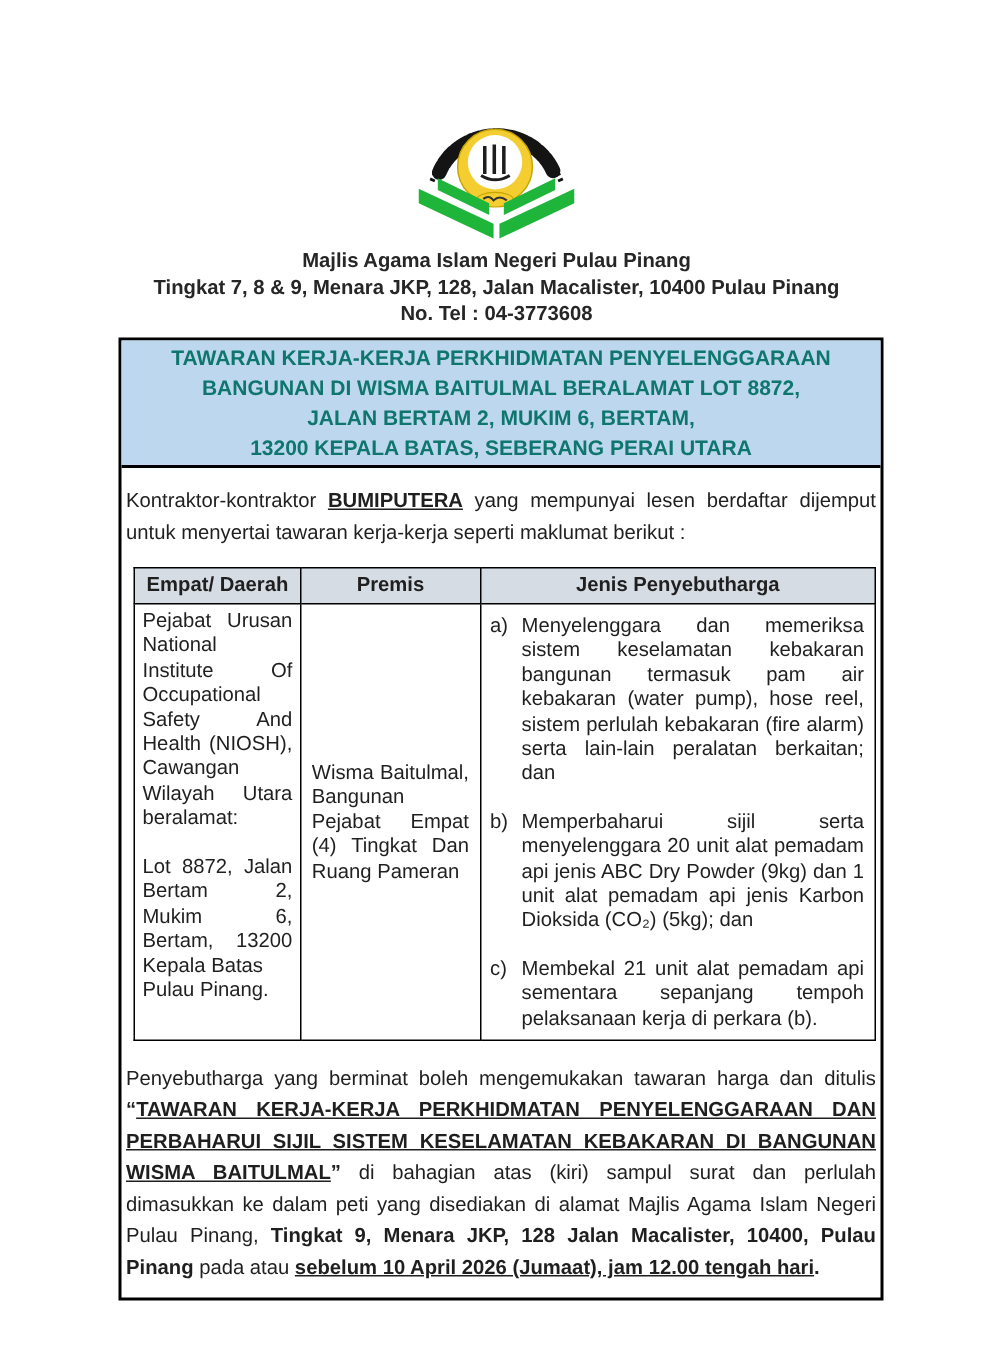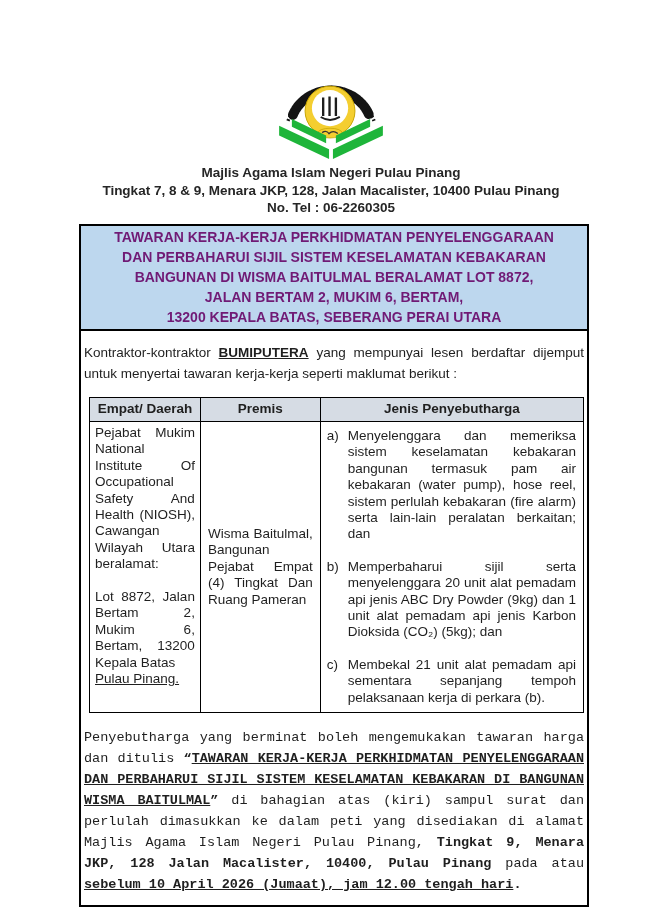--- a/index.html
+++ b/index.html
@@ -18,48 +18,48 @@
   .logo svg { width:108px; height:90px; }
   .org-line { font-weight:bold; font-size:13.5px; line-height:17.5px; color:#262626; }
 
   
   .main-box { width:510px; margin:7px 0 0 79px; border:2px solid #000; background:#fff; }
   .title-box {
     background:#BDD7EE;
     border-bottom:2px solid #000;
     text-align:center; font-weight:bold;
     font-size:14px; line-height:20px;
-    padding:1px 4px 2px; color:#701a75;
+    padding:1px 4px 2px; color:#0f766e;
   }
   .body-box { padding:11px 3px 10px; }
 
   .just { text-align:justify; }
   .intro { font-size:13.5px; line-height:21px; }
   .b  { font-weight:bold; }
   .i  { }
   .bu { font-weight:bold; text-decoration:underline; }
 
   
   table.svc-table { border-collapse:collapse; width:495px; margin:13px auto 0 5px; font-size:13.5px; line-height:16.4px; }
   .svc-table th, .svc-table td { border:1.5px solid #000; }
   .svc-table th { background:#D6DCE4; font-weight:bold; padding:3px 2px 4px; font-size:13.5px; }
   .svc-table td { vertical-align:top; padding:3px 5px 6px; }
   .col-lokasi { width:111px; }
   .col-premis { width:120px; }
   .col-jenis  { width:264px; }
   td.premis-cell { vertical-align:middle; padding:3px 7px;margin-top:10px; }
   td.lokasi-cell p + p { margin-top:16.4px; }
-  td.lokasi-cell p.tight { margin-top:0;text-decoration:underline; }
+  td.lokasi-cell p.tight { margin-top:0; }
   td.jenis-cell { padding:6px 7px 6px 6px; }
   .svc-item { display:flex; }
   .svc-item + .svc-item { margin-top:16px; }
   .svc-label { width:21px; flex:none; }
   .svc-text { flex:1; text-align:justify; }
 
-  .closing { margin-top:14px; font-size:13.5px; line-height:21px;font-family:Liberation Mono, monospace; }
+  .closing { margin-top:14px; font-size:13.5px; line-height:21px; }
 </style>
 </head>
 <body>
 
 <div class="sheet">
 
   <div class="letterhead">
     <div class="logo">
       <span>
         <svg viewBox="0 0 110 92" xmlns="http://www.w3.org/2000/svg" aria-hidden="true">
@@ -78,49 +78,48 @@
 
           <path d="M2 57 L2 67 L53 91 L53 81 Z" fill="#1EB53A"></path>
           <path d="M108 57 L108 67 L57 91 L57 81 Z" fill="#1EB53A"></path>
           <path d="M15 50 L15 58 L50 75 L50 67 Z" fill="#1EB53A"></path>
           <path d="M95 50 L95 58 L60 75 L60 67 Z" fill="#1EB53A"></path>
         </svg>
       </span>
     </div>
     <div class="org-line">Majlis Agama Islam Negeri Pulau Pinang</div>
     <div class="org-line">Tingkat 7, 8 &amp; 9, Menara JKP, 128, Jalan Macalister, 10400 Pulau Pinang</div>
-    <div class="org-line">No. Tel : 06-2260305</div>
+    <div class="org-line">No. Tel : 04-3773608</div>
   </div>
 
   <div class="main-box">
 
     <div class="title-box">
       <div>TAWARAN KERJA-KERJA PERKHIDMATAN PENYELENGGARAAN</div>
-      <div>DAN PERBAHARUI SIJIL SISTEM KESELAMATAN KEBAKARAN</div>
       <div>BANGUNAN DI WISMA BAITULMAL BERALAMAT LOT 8872,</div>
       <div>JALAN BERTAM 2, MUKIM 6, BERTAM,</div>
       <div>13200 KEPALA BATAS, SEBERANG PERAI UTARA</div>
     </div>
 
     <div class="body-box">
 
       <p class="intro just"><span>Kontraktor-kontraktor </span><span class="bu">BUMIPUTERA</span><span> yang mempunyai lesen berdaftar dijemput untuk menyertai tawaran kerja-kerja seperti maklumat berikut :</span></p>
 
       <table class="svc-table">
         <thead>
           <tr>
             <th class="col-lokasi">Empat/ Daerah</th>
             <th class="col-premis">Premis</th>
             <th class="col-jenis">Jenis Penyebutharga</th>
           </tr>
         </thead>
         <tbody>
           <tr>
             <td class="lokasi-cell">
-              <p class="just"><span>Pejabat Mukim </span><span class="i">National Institute Of Occupational Safety And Health</span><span> (NIOSH), Cawangan Wilayah Utara beralamat:</span></p>
+              <p class="just"><span>Pejabat Urusan </span><span class="i">National Institute Of Occupational Safety And Health</span><span> (NIOSH), Cawangan Wilayah Utara beralamat:</span></p>
               <p class="just">Lot 8872, Jalan Bertam 2, Mukim 6, Bertam, 13200 Kepala Batas</p>
               <p class="just tight">Pulau Pinang.</p>
             </td>
             <td class="premis-cell">
               <div class="just">Wisma Baitulmal, Bangunan Pejabat Empat (4) Tingkat Dan Ruang Pameran</div>
             </td>
             <td class="jenis-cell">
               <div class="svc-item">
                 <span class="svc-label">a)</span>
                 <div class="svc-text"><span>Menyelenggara dan memeriksa sistem keselamatan kebakaran bangunan termasuk pam air kebakaran (</span><span class="i">water pump), hose reel</span><span>, sistem perlulah kebakaran (</span><span class="i">fire alarm</span><span>) serta lain-lain peralatan berkaitan; dan</span></div>

